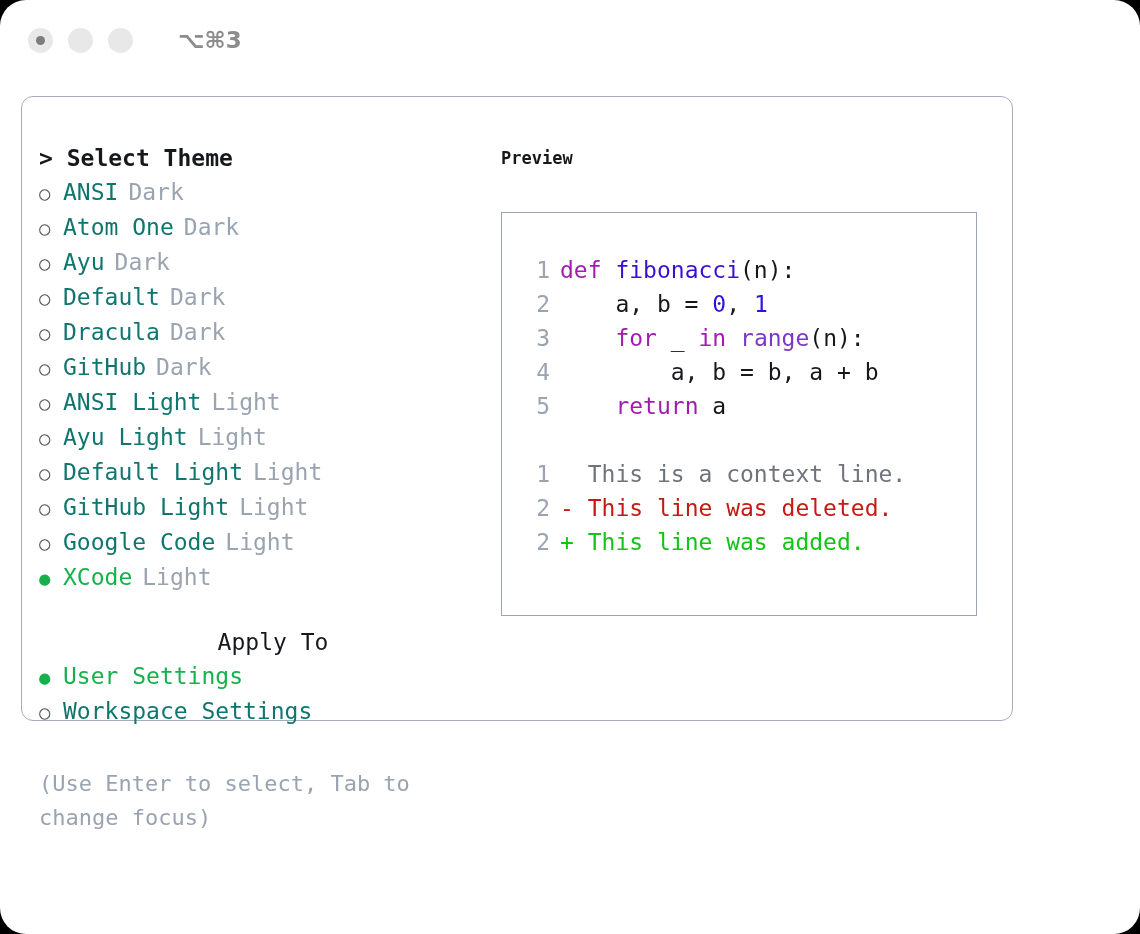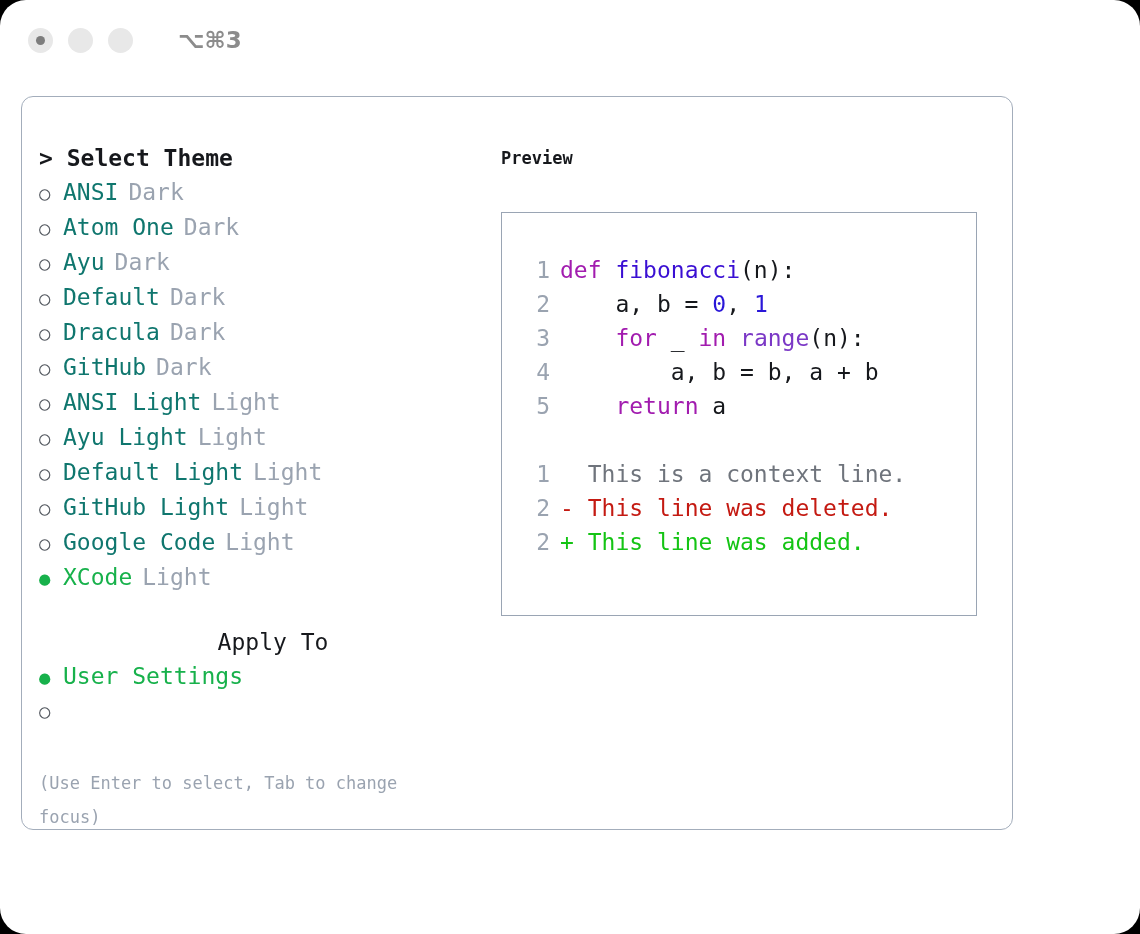--- a/index.html
+++ b/index.html
@@ -59,21 +59,21 @@
     letter-spacing: 0px;
     font-family: "DejaVu Sans", "Liberation Sans", sans-serif;
   }
 
   
   .panel {
     position: absolute;
     left: 21px;
     top: 96px;
     width: 992px;
-    height: 734px;
+    height: 625px;
     border: 1.6px solid #a3adbb;
     border-radius: 12px;
     box-sizing: border-box;
     background: #ffffff;
   }
 
   .left-col {
     position: absolute;
     left: 17px;
     top: 44px;
@@ -126,21 +126,21 @@
     line-height: 34px;
     padding-left: 28px;
     white-space: pre;
     text-align: center;
   }
 
   .gap-block { height: 30px; }
 
   .hint {
     margin-top: 38px;
-    font-size: 17px;
+    font-size: 22px;
     color: #9aa3b0;
     line-height: 34px;
     width: 400px;
     white-space: pre-wrap;
   }
 
   
   .right-col {
     position: absolute;
     left: 479px;
@@ -220,21 +220,21 @@
           <div class="row"><span class="bullet">○</span><span class="name">Google Code</span><span class="tag">Light</span></div>
           <div class="row selected"><span class="bullet sel">●</span><span class="name">XCode</span><span class="tag">Light</span></div>
         </div>
 
       <div class="gap-block"></div>
 
       <div class="subheading">Apply To</div>
 
       <div class="list" id="apply-list">
           <div class="row selected"><span class="bullet sel">●</span><span class="name">User Settings</span></div>
-          <div class="row"><span class="bullet">○</span></div>
+          <div class="row"><span class="bullet">○</span><span class="name">Workspace Settings</span></div>
         </div>
 
       <div class="hint">(Use Enter to select, Tab to change focus)</div>
     </div>
 
     <div class="right-col">
       <div class="preview-title">Preview</div>
       <div class="preview-box">
         <div class="code" id="code-block"><div class="cline"><span class="ln">1</span><span><span class="tok-kw">def </span><span class="tok-fn">fibonacci</span><span class="tok-plain">(n):</span></span></div><div class="cline"><span class="ln">2</span><span><span class="tok-plain">    a, b = </span><span class="tok-num">0</span><span class="tok-plain">, </span><span class="tok-num">1</span></span></div><div class="cline"><span class="ln">3</span><span><span class="tok-plain">    </span><span class="tok-kw">for</span><span class="tok-plain"> _ </span><span class="tok-kw">in</span><span class="tok-plain"> </span><span class="tok-builtin">range</span><span class="tok-plain">(n):</span></span></div><div class="cline"><span class="ln">4</span><span><span class="tok-plain">        a, b = b, a + b</span></span></div><div class="cline"><span class="ln">5</span><span><span class="tok-plain">    </span><span class="tok-kw">return</span><span class="tok-plain"> a</span></span></div></div>
         <div class="blank-line"></div>

